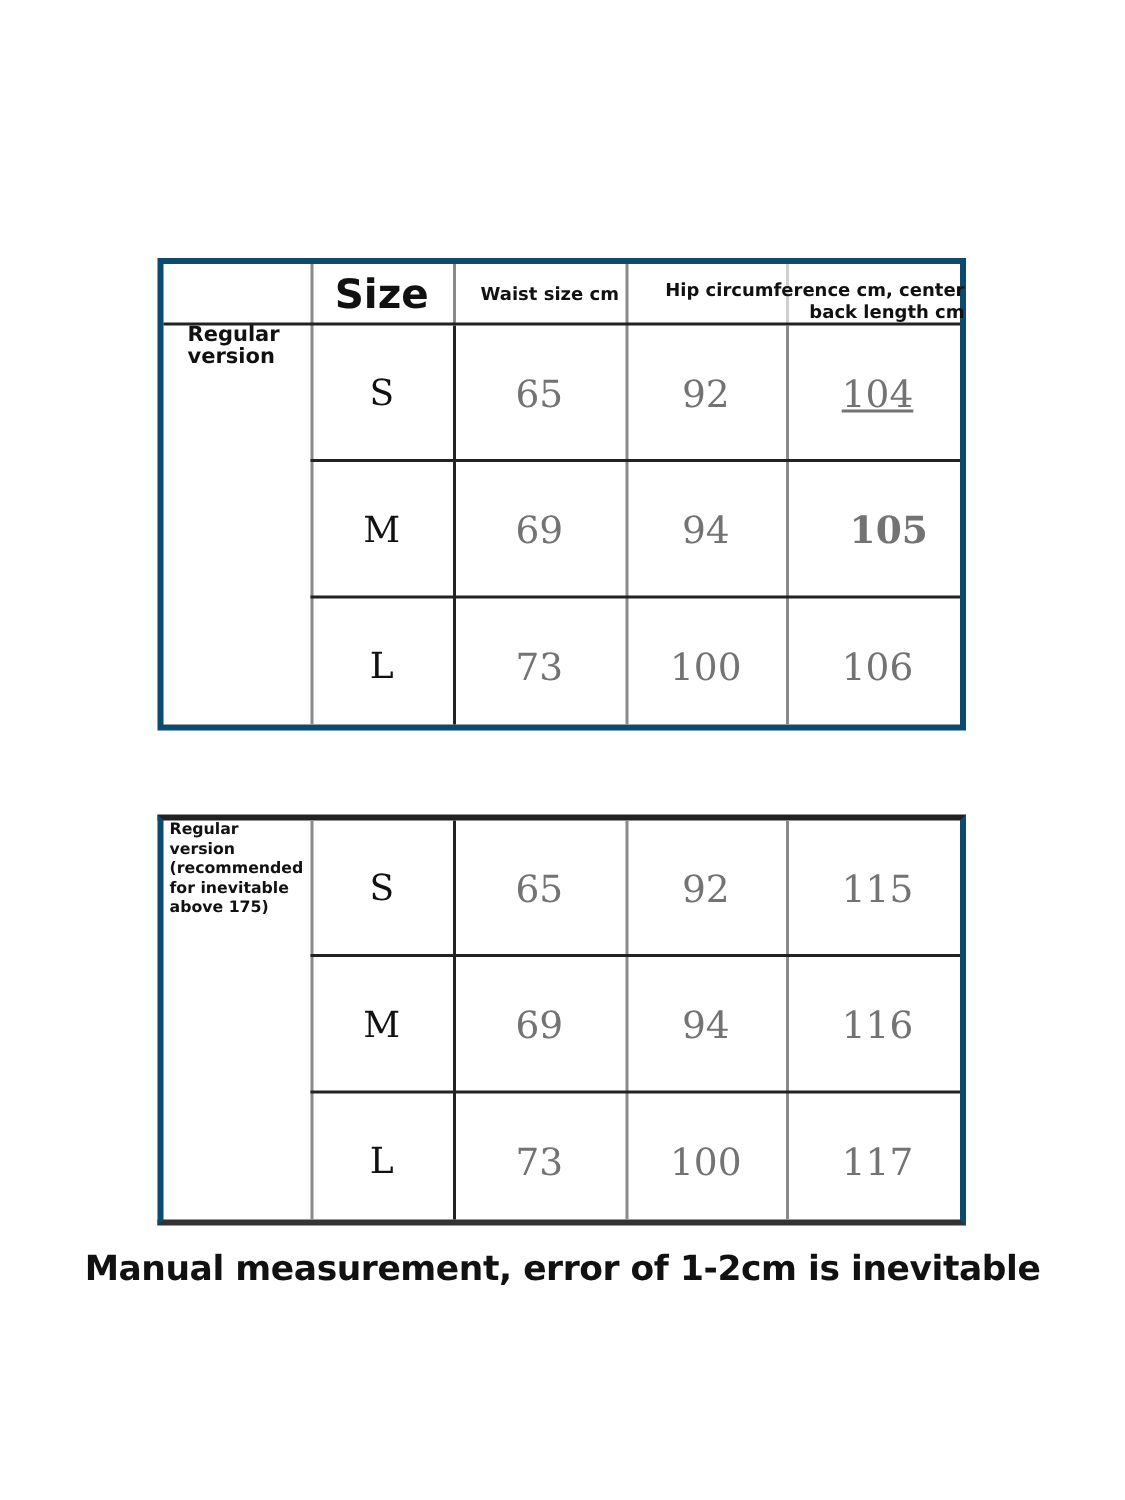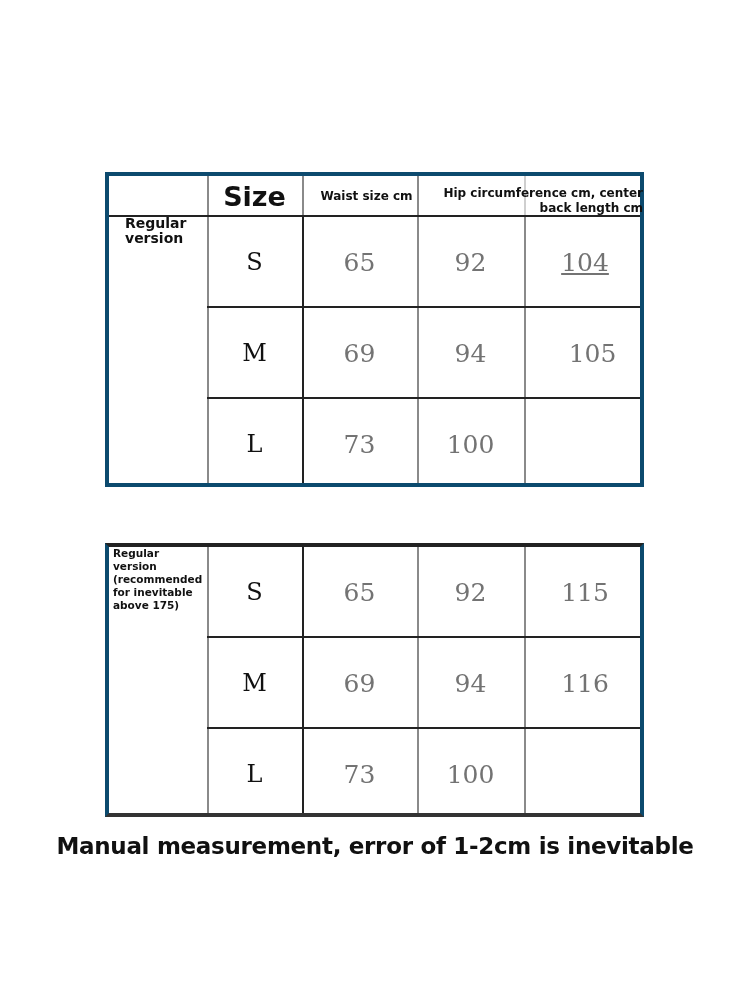--- a/index.html
+++ b/index.html
@@ -48,25 +48,26 @@
   </div>
 
   <div class="cell size-letter" style="left:98px; width:95px; top:41px; height:90px;">S</div>
   <div class="cell num" style="left:193px; width:115px; top:41px; height:90px;">65</div>
   <div class="cell num" style="left:308px; width:107px; top:41px; height:90px;">92</div>
   <div class="cell num" style="left:415px; width:122px; top:41px; height:90px;text-decoration:underline;">104</div>
 
   <div class="cell size-letter" style="left:98px; width:95px; top:132px; height:90px;">M</div>
   <div class="cell num" style="left:193px; width:115px; top:132px; height:90px;">69</div>
   <div class="cell num" style="left:308px; width:107px; top:132px; height:90px;">94</div>
-  <div class="cell num" style="left:415px; width:137px; top:132px; height:90px;">105</div>
+  <div class="cell num" style="left:415px; width:137px; top:132px; height:90px;font-weight:bold;">105</div>
 
   <div class="cell size-letter" style="left:98px; width:95px; top:223px; height:90px;">L</div>
   <div class="cell num" style="left:193px; width:115px; top:223px; height:90px;">73</div>
   <div class="cell num" style="left:308px; width:107px; top:223px; height:90px;">100</div>
+  <div class="cell num" style="left:415px; width:122px; top:223px; height:90px;">106</div>
 </div>
 
 <div class="tbl" style="top:543px; height:274px; border-top-color:#222; border-bottom-color:#333;">
   <div class="vline" style="left:98px;"></div>
   <div class="vline dark" style="left:193px;"></div>
   <div class="vline" style="left:308px;"></div>
   <div class="vline" style="left:415px;"></div>
   <div class="hline" style="top:89px;"></div>
   <div class="hline" style="top:180px;"></div>
 
@@ -84,15 +85,16 @@
   <div class="cell num" style="left:415px; width:122px; top:0; height:90px;">115</div>
 
   <div class="cell size-letter" style="left:98px; width:95px; top:91px; height:90px;">M</div>
   <div class="cell num" style="left:193px; width:115px; top:91px; height:90px;">69</div>
   <div class="cell num" style="left:308px; width:107px; top:91px; height:90px;">94</div>
   <div class="cell num" style="left:415px; width:122px; top:91px; height:90px;">116</div>
 
   <div class="cell size-letter" style="left:98px; width:95px; top:182px; height:90px;">L</div>
   <div class="cell num" style="left:193px; width:115px; top:182px; height:90px;">73</div>
   <div class="cell num" style="left:308px; width:107px; top:182px; height:90px;">100</div>
+  <div class="cell num" style="left:415px; width:122px; top:182px; height:90px;">117</div>
 </div>
 
 <div class="footer">Manual measurement, error of 1-2cm is inevitable</div>
 
 </body></html>

